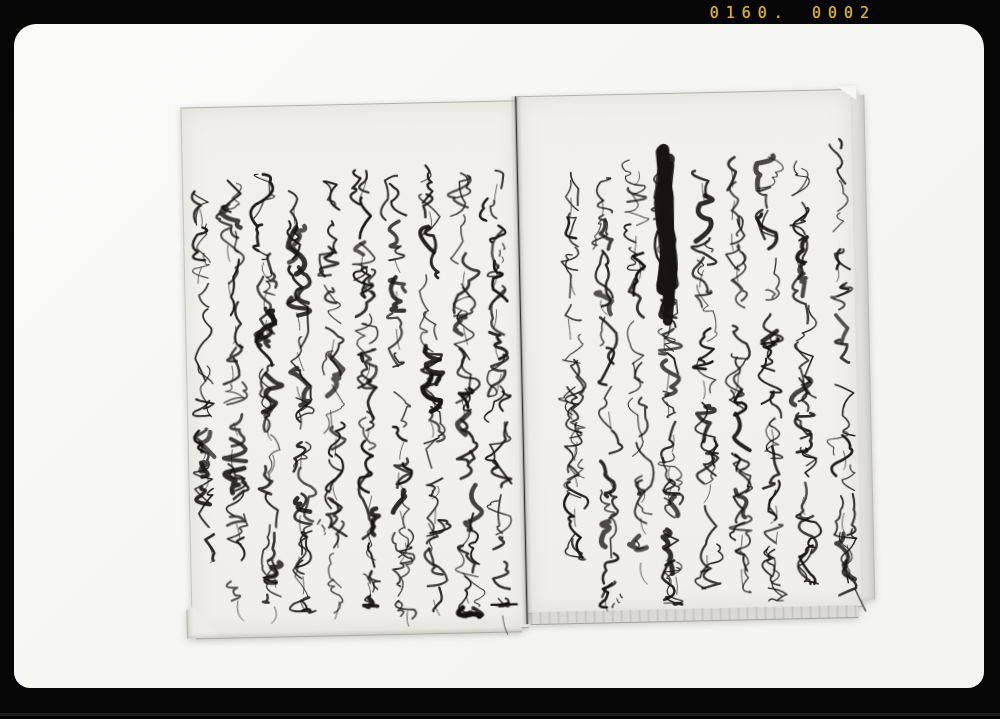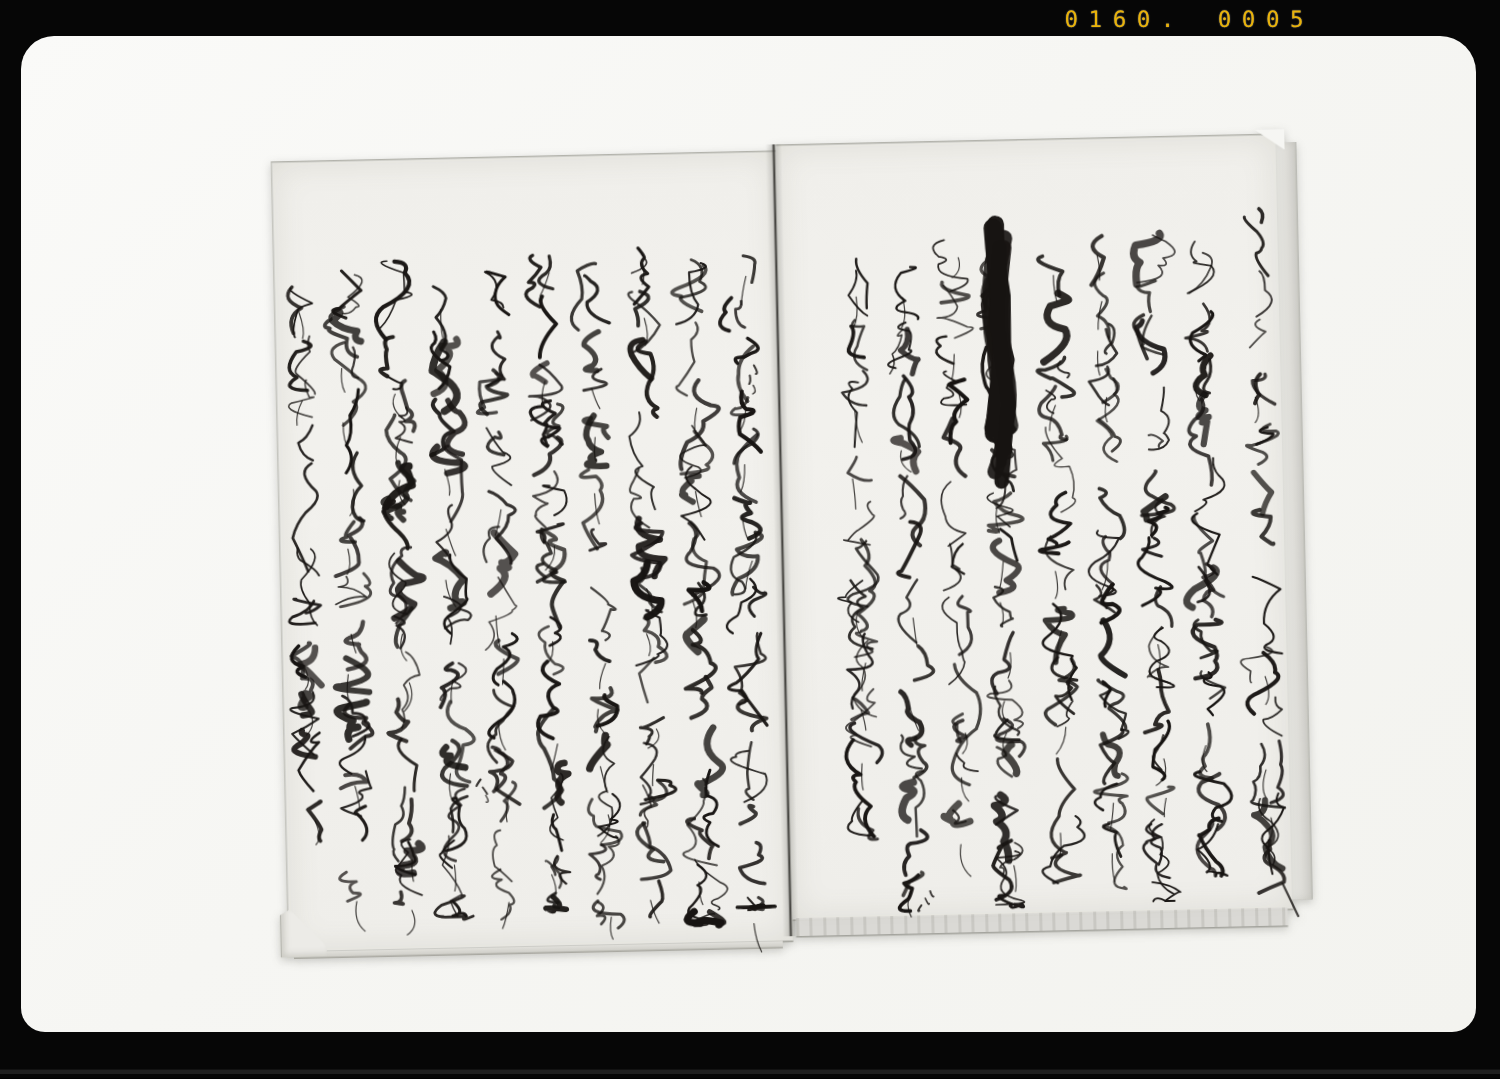--- a/index.html
+++ b/index.html
@@ -82,21 +82,21 @@
     position:absolute;left:0;bottom:3px;width:100%;height:3px;background:#1f1f1f;
   }
 </style>
 </head>
 <body>
 
 <div class="stage">
 
   <div class="frame-counter">
     <span class="grp1">0160.</span>
-    <span class="grp2">0005</span>
+    <span class="grp2">0002</span>
   </div>
 
   <div class="mount">
     <div class="spread">
       <div class="page page-left"></div>
       <div class="page page-right"></div>
       <div class="fore-edge"></div>
       <div class="bottom-block"></div>
       <div class="under-leaf"></div>
       <div class="dogear"></div>

